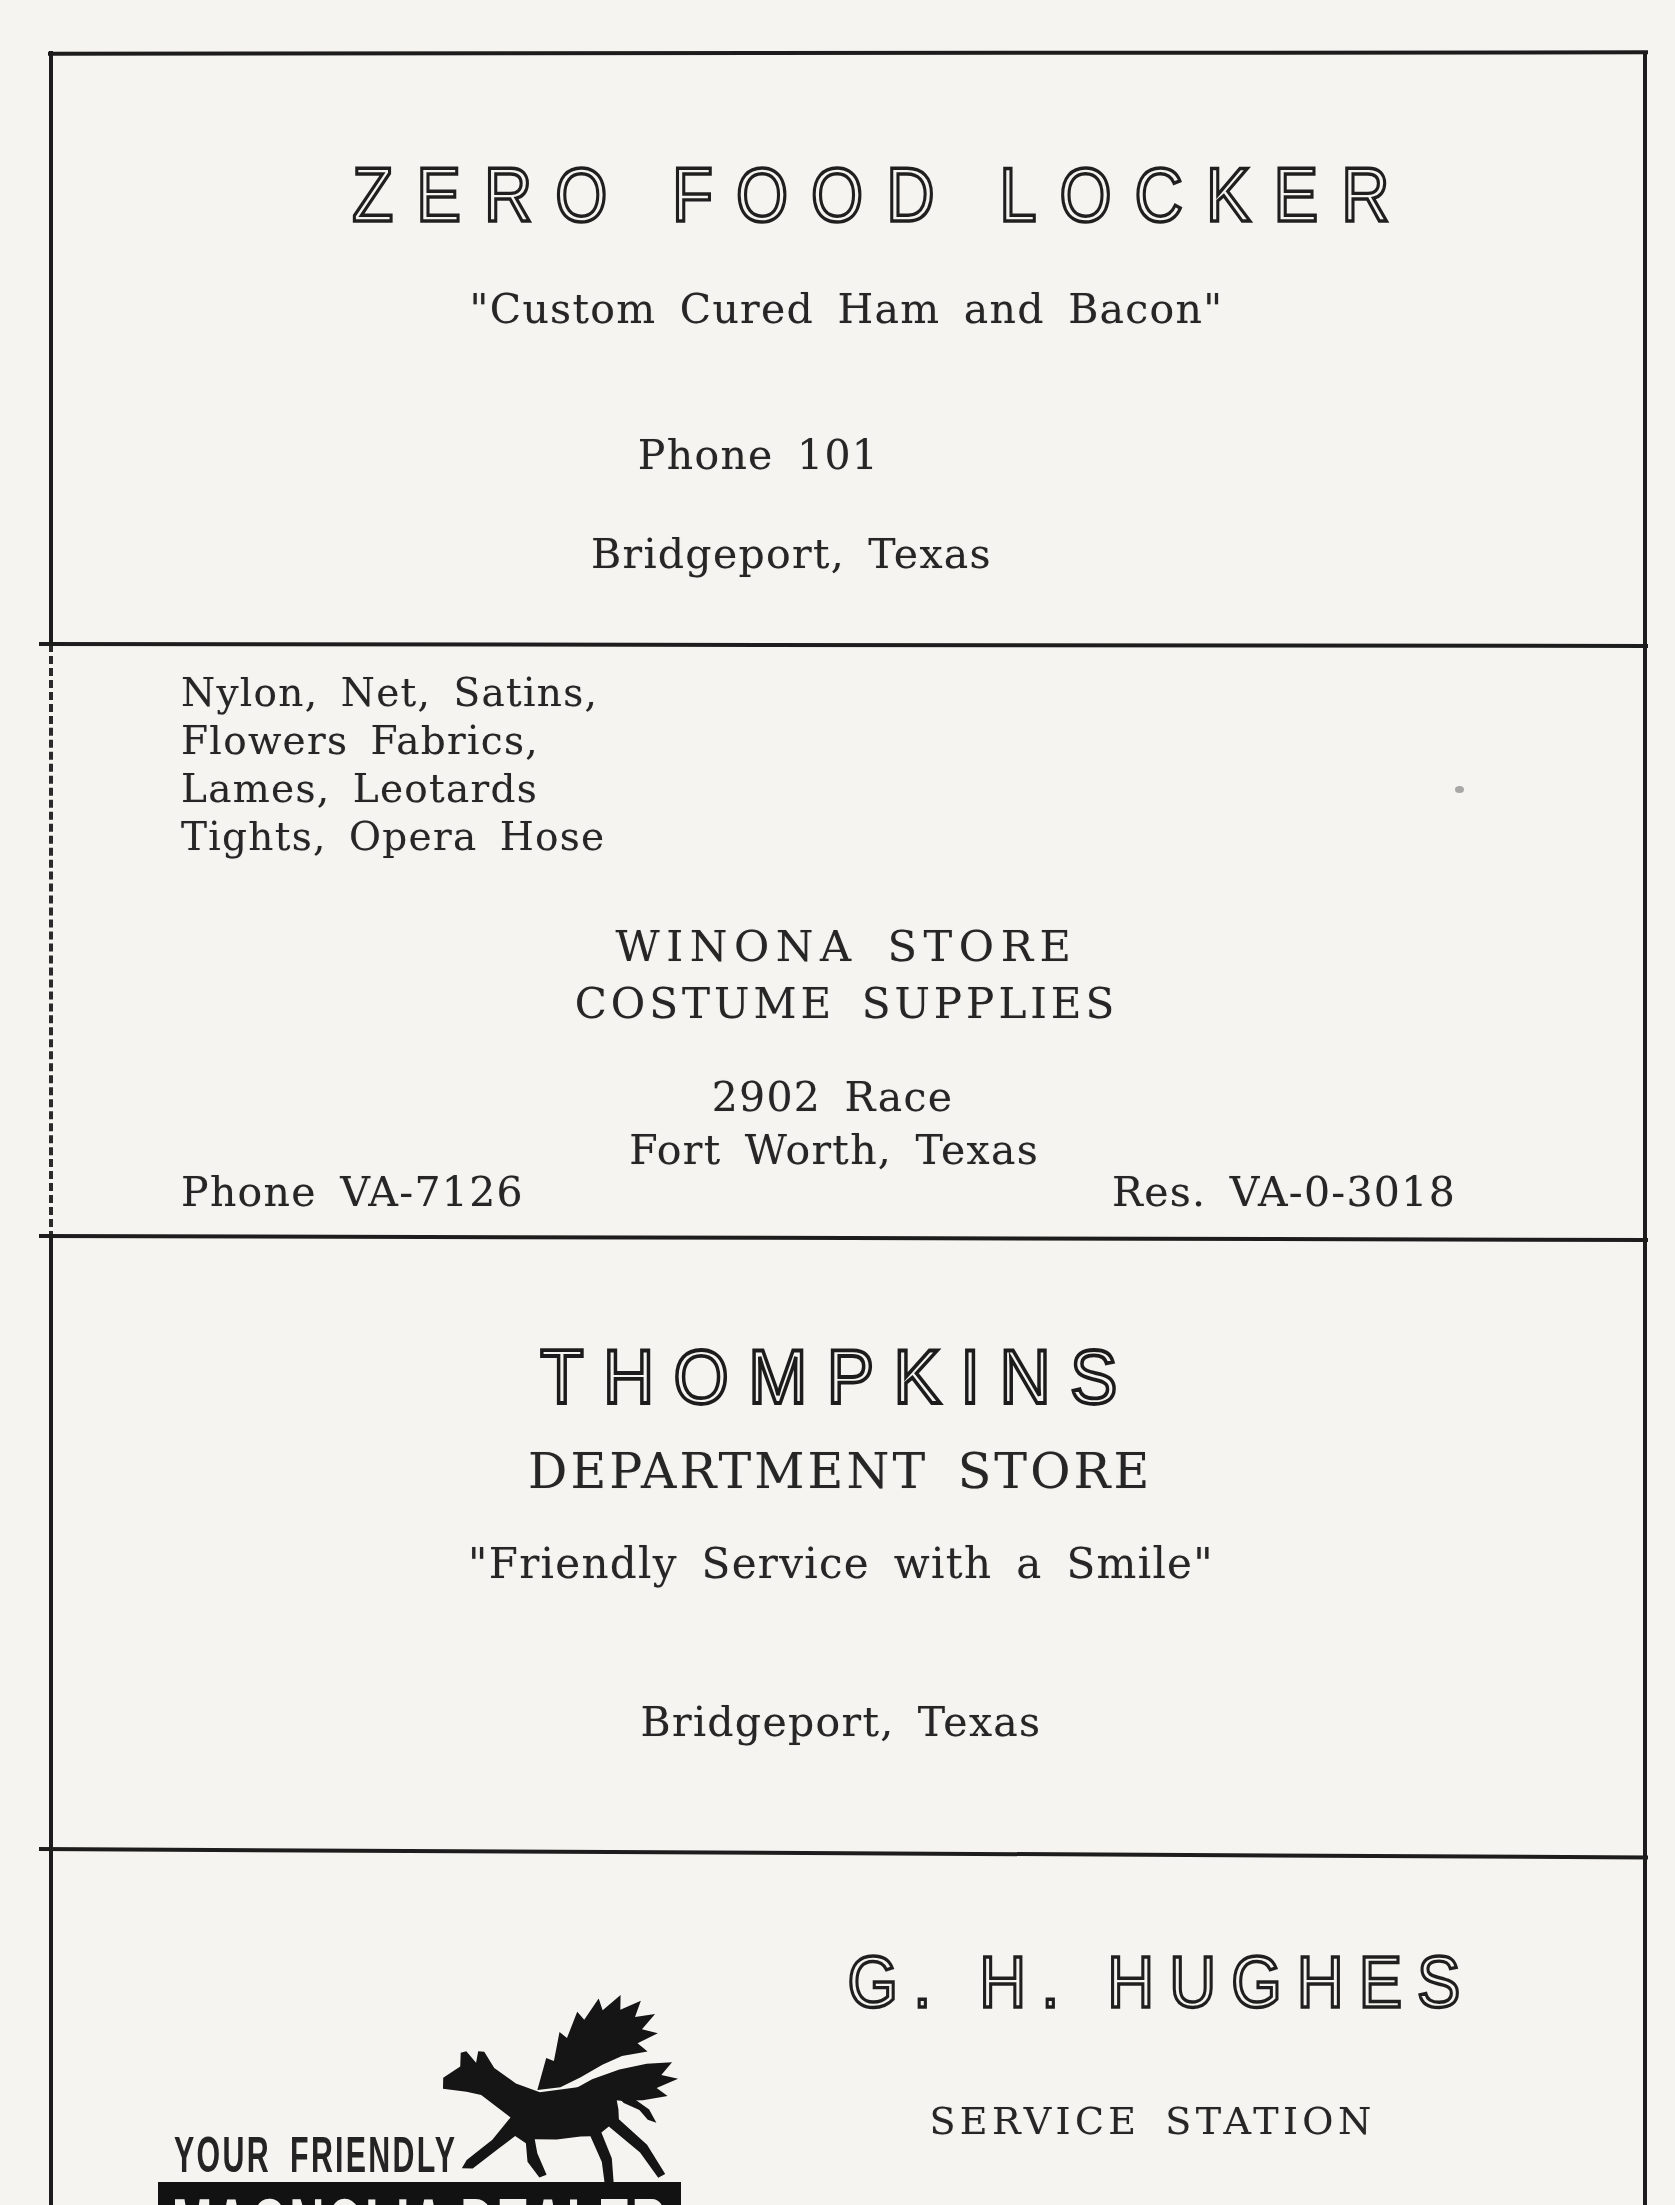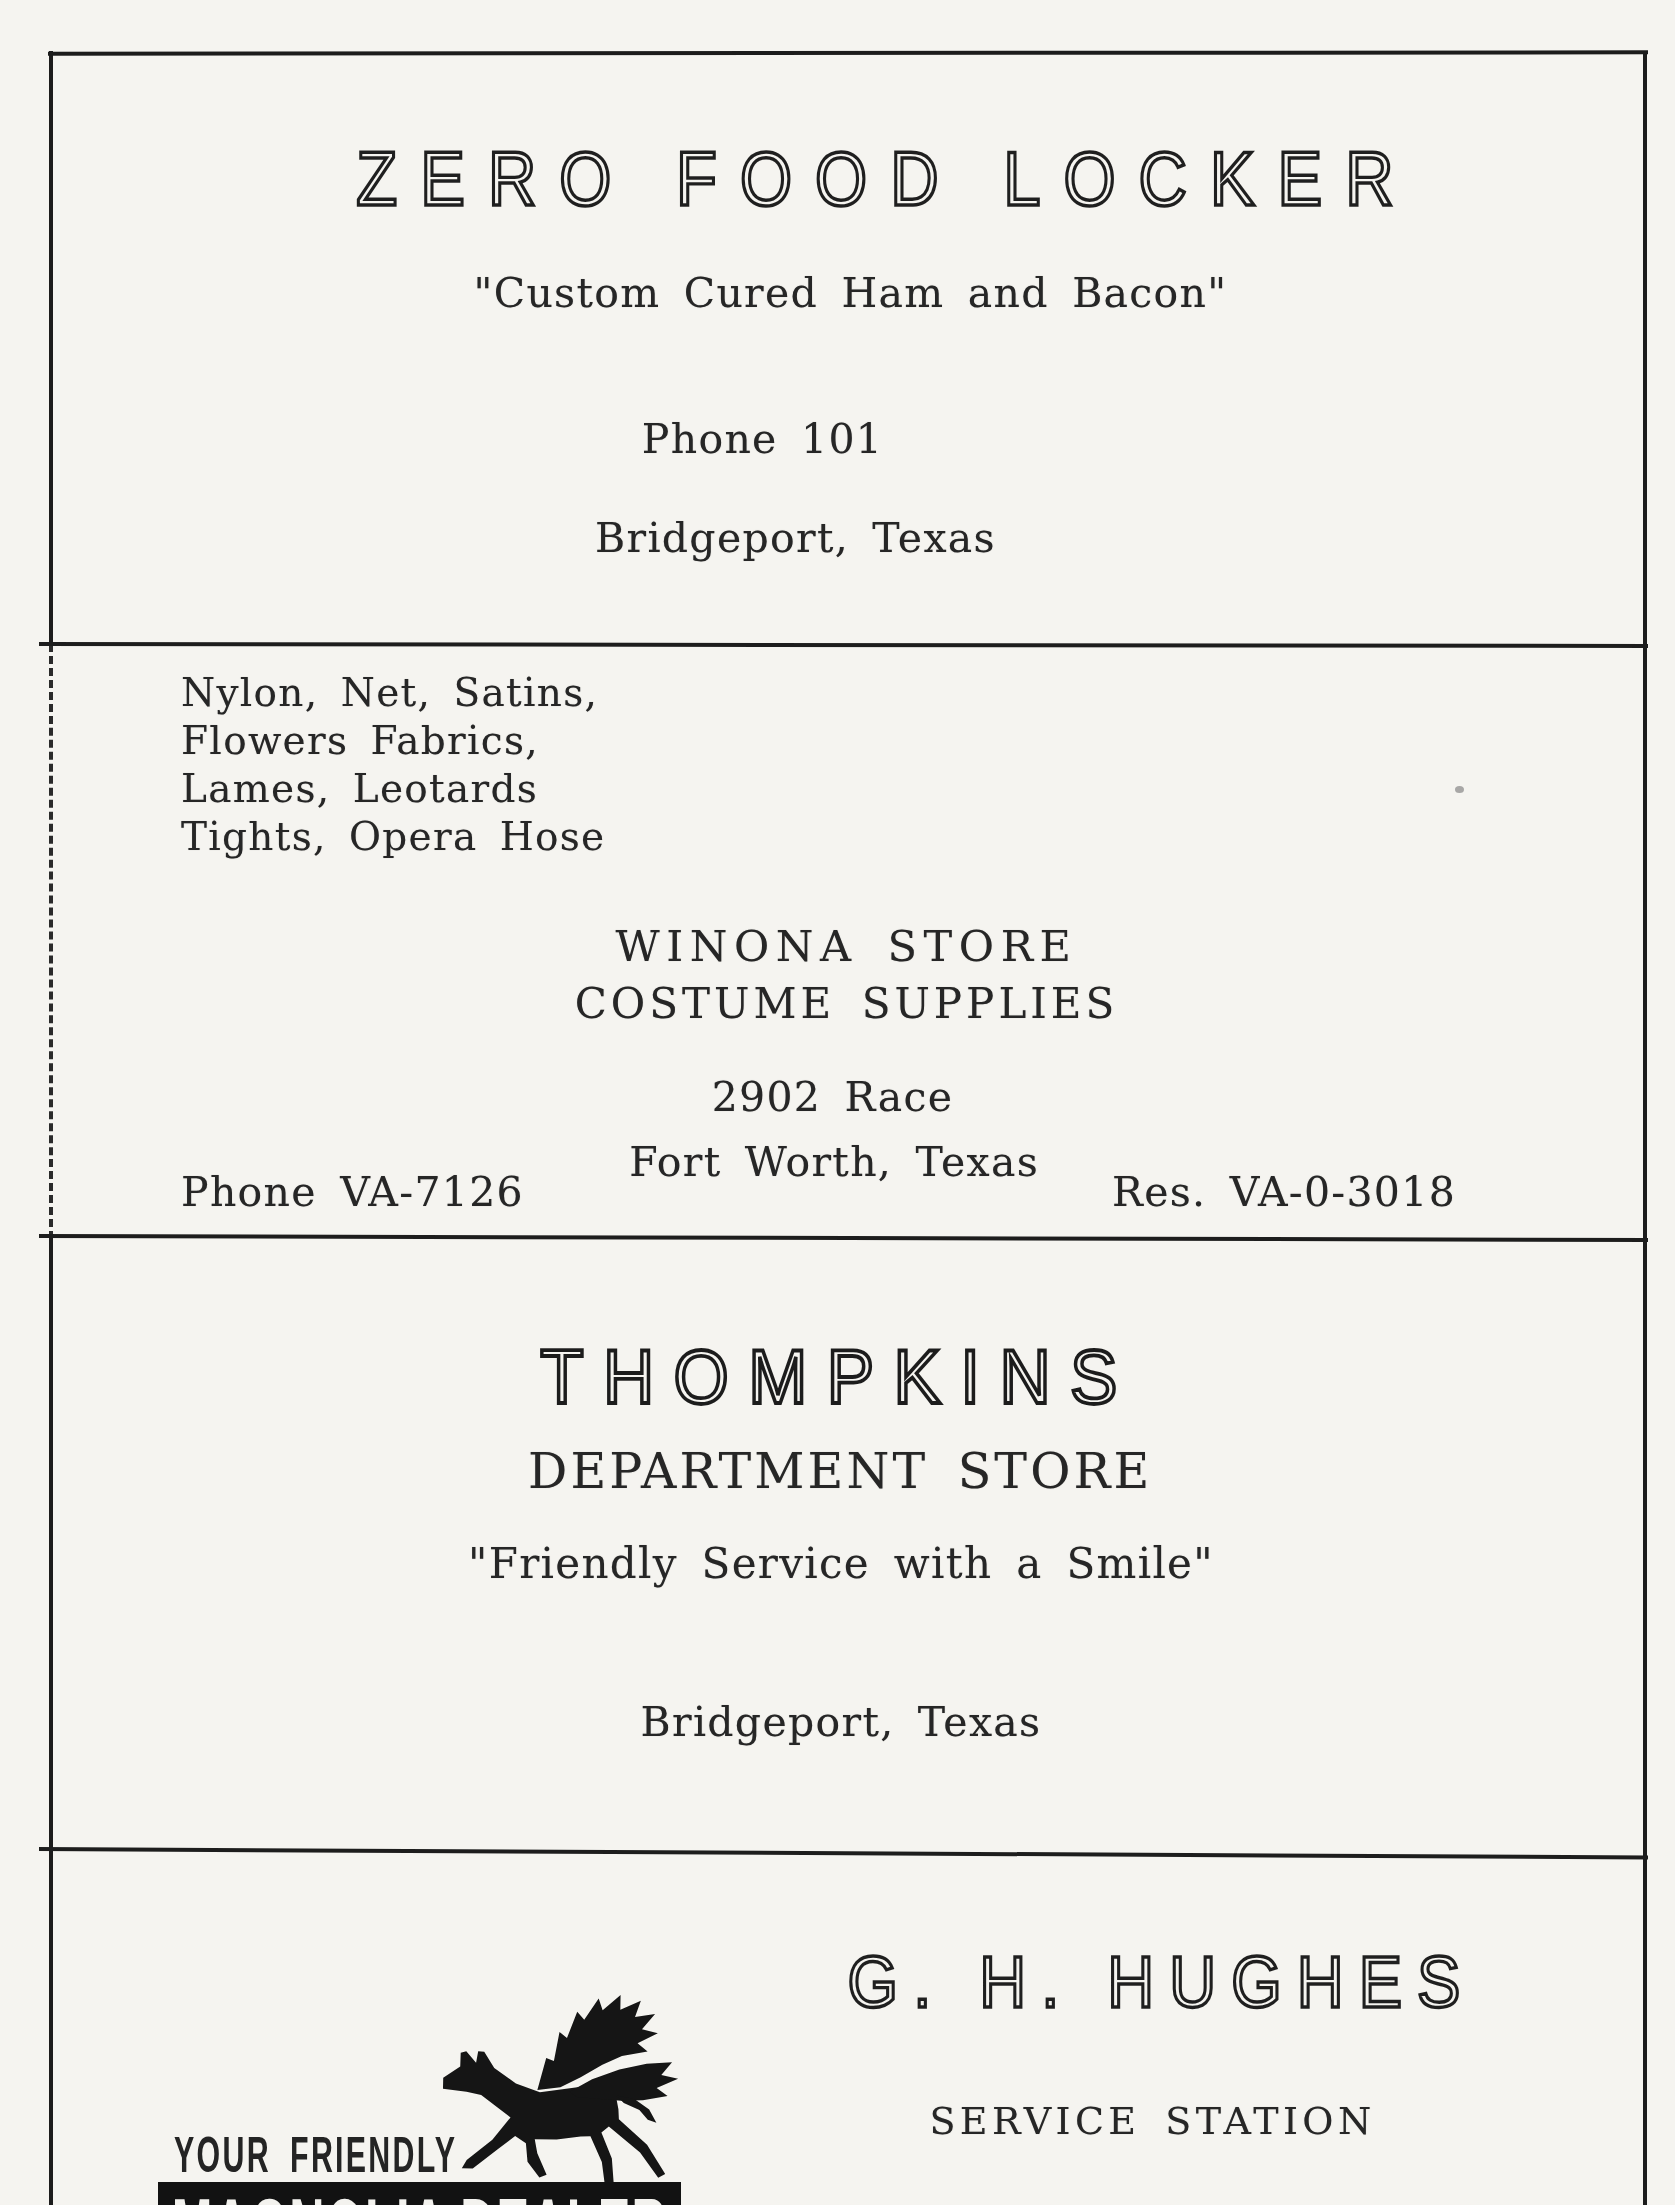--- a/index.html
+++ b/index.html
@@ -35,38 +35,38 @@
     font-family:"Liberation Sans", sans-serif;
     color:#1f1f1f;
     text-shadow:0 0 1.3px rgba(25,25,25,.3);
     white-space:nowrap;
   }
   @supports (-webkit-text-stroke: 1px black){
     .hand{color:transparent;-webkit-text-stroke:3.1px #1f1f1f;text-shadow:none;}
     .hand-thick{-webkit-text-stroke:3.5px #1c1c1c;}
   }
   section{position:absolute;left:49px;width:1595px;}
-  .s1{top:52px;height:590px;padding-left:8px;}
+  .s1{top:68px;height:590px;}
   .s2{top:642px;height:593px;}
   .s3{top:1235px;height:612px;margin-left:6px;}
   .s4{top:1847px;height:595px;}
 
   .zero-title{top:88px;font-size:67px;letter-spacing:23px;
     transform:translateX(36px) scaleY(1.12);}
   .zero-tagline{top:217px;font-size:41px;}
   .zero-phone{top:363px;font-size:41px;transform:translateX(-88px);}
   .zero-city{top:462px;font-size:41px;transform:translateX(-55px);}
 
   .list{position:absolute;font-size:39px;line-height:48px;}
   .list-left{left:132px;top:27px;}
   .list-right{left:928px;top:27px;}
   .win-name1{top:279px;font-size:43px;letter-spacing:6.6px;}
   .win-name2{top:330px;font-size:42px;letter-spacing:4px;margin-top:7px;}
   .win-addr{top:431px;font-size:41px;transform:translateX(-14px);}
-  .win-city{top:496px;font-size:41px;transform:translateX(-12.3px);text-align:center;}
+  .win-city{top:484px;font-size:41px;transform:translateX(-12.3px);text-align:center;}
   .win-phone{position:absolute;left:132px;top:526px;font-size:41px;text-align:center;}
   .win-res{position:absolute;left:1063px;top:526px;font-size:41px;}
 
   .tho-title{top:101px;font-size:71px;letter-spacing:19.4px;
     transform:translateX(-14px) scaleY(1.08);}
   .tho-sub{top:208px;font-size:49px;letter-spacing:3.1px;transform:translateX(-12.3px);}
   .tho-tagline{top:304px;font-size:42px;transform:translateX(-11.5px);}
   .tho-city{top:463px;font-size:41px;transform:translateX(-11.5px);}
 
   .hug-title{top:98px;font-size:65px;letter-spacing:15px;

